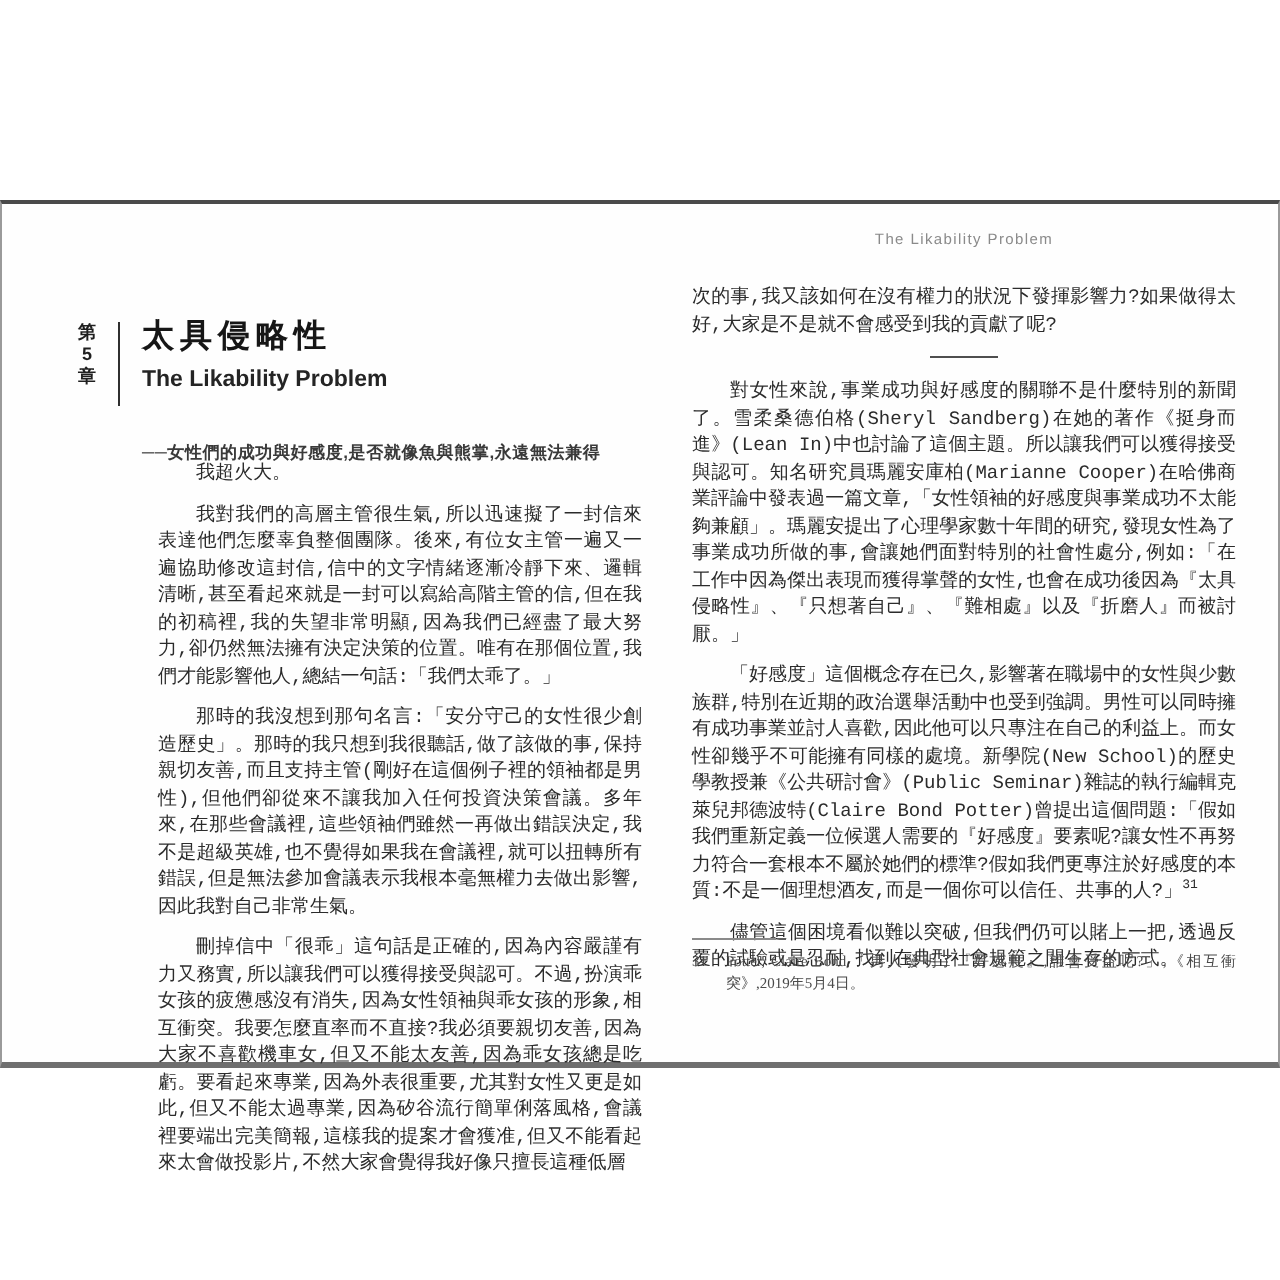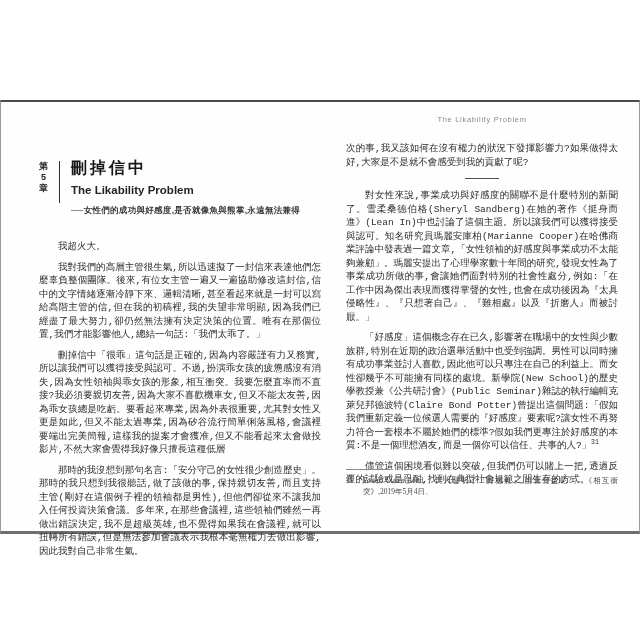--- a/index.html
+++ b/index.html
@@ -32,26 +32,26 @@
   .title {
     font-family:"Liberation Sans",sans-serif; font-size:16px; font-weight:bold;
     letter-spacing:3px; color:#161616; margin:0;
   }
   .title-en {
     font-family:"Liberation Sans",sans-serif; font-size:11.5px; font-weight:bold;
     color:#242424; margin-top:5px;
   }
   .subtitle {
     font-family:"Liberation Sans",sans-serif; font-size:8.5px; font-weight:bold;
-    color:#3a3a3a; margin-top:9px; letter-spacing:0.3px;
+    color:#3a3a3a; margin-top:25px; letter-spacing:0.3px;
   }
 
   
   .body-text { position:absolute; left:0; right:0; }
-  .left-body  { top:138px; }
+  .left-body  { top:128px;margin-left:40px; }
   .right-body { top:40px; }
   .body-text p {
     margin:0 0 7px 0; font-size:9.5px; line-height:13.5px;
     text-align:justify; text-justify:inter-ideograph;
     text-indent:2em; color:#2b2b2b;font-family:Liberation Mono, monospace;
   }
   .body-text p.no-indent { text-indent:0; }
 
   .running-header {
     position:absolute; top:13px; left:0; right:0; text-align:center;
@@ -77,30 +77,30 @@
 
   <div class="page left-page">
     <div class="chapter-block">
       <div class="chapter-no">
         <span>第</span>
         <span>5</span>
         <span>章</span>
       </div>
       <div class="chapter-rule"></div>
       <div class="titles">
-        <div class="title">刪掉信中</div>
+        <div class="title">太具侵略性</div>
         <div class="title-en">The Likability Problem</div>
         <div class="subtitle">──女性們的成功與好感度,是否就像魚與熊掌,永遠無法兼得</div>
       </div>
     </div>
     <div class="body-text left-body">
       <p>我超火大。</p>
       <p>我對我們的高層主管很生氣,所以迅速擬了一封信來表達他們怎麼辜負整個團隊。後來,有位女主管一遍又一遍協助修改這封信,信中的文字情緒逐漸冷靜下來、邏輯清晰,甚至看起來就是一封可以寫給高階主管的信,但在我的初稿裡,我的失望非常明顯,因為我們已經盡了最大努力,卻仍然無法擁有決定決策的位置。唯有在那個位置,我們才能影響他人,總結一句話:「我們太乖了。」</p>
+      <p>那時的我沒想到那句名言:「安分守己的女性很少創造歷史」。那時的我只想到我很聽話,做了該做的事,保持親切友善,而且支持主管(剛好在這個例子裡的領袖都是男性),但他們卻從來不讓我加入任何投資決策會議。多年來,在那些會議裡,這些領袖們雖然一再做出錯誤決定,我不是超級英雄,也不覺得如果我在會議裡,就可以扭轉所有錯誤,但是無法參加會議表示我根本毫無權力去做出影響,因此我對自己非常生氣。</p>
       <p>刪掉信中「很乖」這句話是正確的,因為內容嚴謹有力又務實,所以讓我們可以獲得接受與認可。不過,扮演乖女孩的疲憊感沒有消失,因為女性領袖與乖女孩的形象,相互衝突。我要怎麼直率而不直接?我必須要親切友善,因為大家不喜歡機車女,但又不能太友善,因為乖女孩總是吃虧。要看起來專業,因為外表很重要,尤其對女性又更是如此,但又不能太過專業,因為矽谷流行簡單俐落風格,會議裡要端出完美簡報,這樣我的提案才會獲准,但又不能看起來太會做投影片,不然大家會覺得我好像只擅長這種低層</p>
-      <p>那時的我沒想到那句名言:「安分守己的女性很少創造歷史」。那時的我只想到我很聽話,做了該做的事,保持親切友善,而且支持主管(剛好在這個例子裡的領袖都是男性),但他們卻從來不讓我加入任何投資決策會議。多年來,在那些會議裡,這些領袖們雖然一再做出錯誤決定,我不是超級英雄,也不覺得如果我在會議裡,就可以扭轉所有錯誤,但是無法參加會議表示我根本毫無權力去做出影響,因此我對自己非常生氣。</p>
     </div>
   </div>
 
   <div class="page right-page">
     <div class="running-header">The Likability Problem</div>
     <div class="body-text right-body">
       <p class="no-indent">次的事,我又該如何在沒有權力的狀況下發揮影響力?如果做得太好,大家是不是就不會感受到我的貢獻了呢?</p>
       <div class="section-divider"></div>
       <p>對女性來說,事業成功與好感度的關聯不是什麼特別的新聞了。雪柔桑德伯格(Sheryl Sandberg)在她的著作《挺身而進》(Lean In)中也討論了這個主題。所以讓我們可以獲得接受與認可。知名研究員瑪麗安庫柏(Marianne Cooper)在哈佛商業評論中發表過一篇文章,「女性領袖的好感度與事業成功不太能夠兼顧」。瑪麗安提出了心理學家數十年間的研究,發現女性為了事業成功所做的事,會讓她們面對特別的社會性處分,例如:「在工作中因為傑出表現而獲得掌聲的女性,也會在成功後因為『太具侵略性』、『只想著自己』、『難相處』以及『折磨人』而被討厭。」</p>
       <p><span>「好感度」這個概念存在已久,影響著在職場中的女性與少數族群,特別在近期的政治選舉活動中也受到強調。男性可以同時擁有成功事業並討人喜歡,因此他可以只專注在自己的利益上。而女性卻幾乎不可能擁有同樣的處境。新學院(New School)的歷史學教授兼《公共研討會》(Public Seminar)雜誌的執行編輯克萊兒邦德波特(Claire Bond Potter)曾提出這個問題:「假如我們重新定義一位候選人需要的『好感度』要素呢?讓女性不再努力符合一套根本不屬於她們的標準?假如我們更專注於好感度的本質:不是一個理想酒友,而是一個你可以信任、共事的人?」</span><sup class="fn-ref">31</sup></p>

